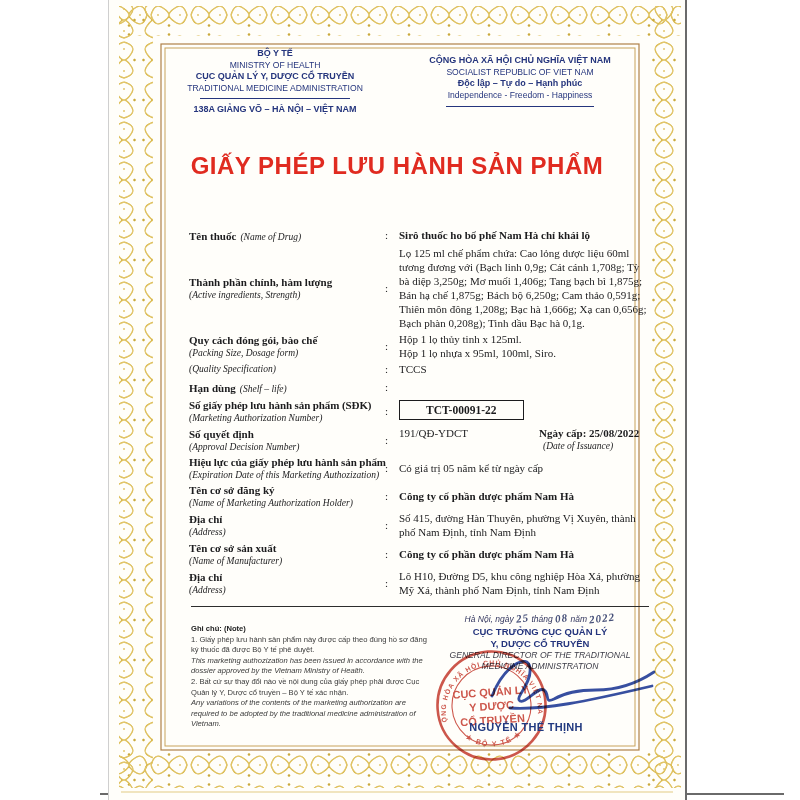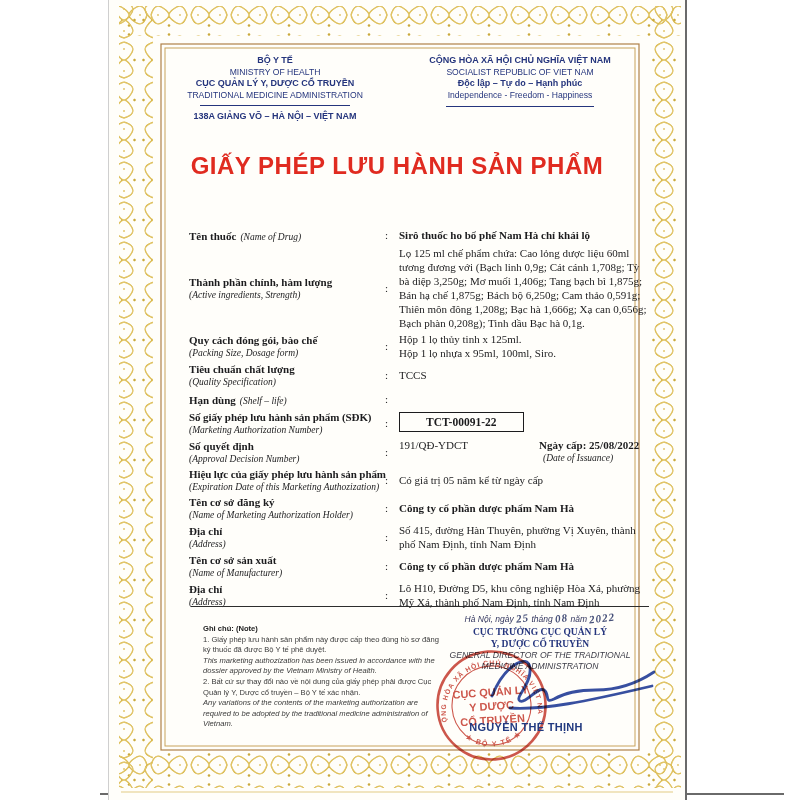--- a/index.html
+++ b/index.html
@@ -6,21 +6,21 @@
   body{width:800px;height:800px;background:#fdfdfd;overflow:hidden;position:relative;
        font-family:"Liberation Sans",sans-serif;}
   .photo{position:absolute;inset:0;background:#ffffff;}
   .paper{position:absolute;left:108px;top:0;width:576px;height:800px;background:#fffefa;
          border-left:1px solid #cfcfcf;border-right:2px solid #6a6a6a;}
   .frame-svg{position:absolute;left:0;top:0;z-index:1;}
   .table-edge{position:absolute;left:100px;width:684px;top:793px;height:2px;background:#454545;opacity:.8;z-index:0;}
 
   
   .hdr{position:absolute;z-index:2;text-align:center;color:#25357d;line-height:11.5px;}
-  .hdr-left{left:60px;top:55px;width:212px;}
+  .hdr-left{left:60px;top:48px;width:212px;}
   .hdr-right{left:300px;top:55px;width:222px;}
   .h-sm{font-size:9px;font-weight:bold;}
   .h-xs{font-size:8.6px;font-weight:normal;}
   .h-rule{height:1px;background:#25357d;margin:4px auto 5px auto;}
   .h-rule.w1{width:150px;}
   .h-rule.w2{width:148px;margin-top:5px;}
 
   
   .title-wrap{position:absolute;z-index:2;left:0;top:146px;width:576px;text-align:center;}
   .doc-title{font-size:24px;font-weight:bold;color:#e02b20;letter-spacing:.5px;margin-top:6px;}
@@ -41,30 +41,30 @@
   .ma-box{display:inline-block;border:1.5px solid #1c1c1e;padding:2px 26px;font-weight:bold;
           font-size:11.5px;margin-top:-2px;}
   .vflex{display:flex;justify-content:space-between;}
   .date-block{width:112px;flex:none;}
   .date-en{font-size:9.5px;font-style:italic;font-weight:normal;line-height:13px;padding-left:4px;}
 
   .sep-line{position:absolute;z-index:2;left:82px;top:606px;width:458px;height:1px;background:#2d2d2d;}
 
   
   .notes{position:absolute;z-index:2;left:82px;top:624px;width:242px;font-size:7.6px;
-         line-height:10.6px;color:#3a3a3a;margin-left:12px;}
+         line-height:10.6px;color:#3a3a3a;}
   .notes .nh{font-weight:bold;color:#222;}
   .notes .nit{font-style:italic;}
 
   
   .signblock{position:absolute;z-index:2;left:319px;top:612px;width:224px;text-align:center;}
   .dateline{font-size:8.5px;font-style:italic;color:#33365e;line-height:13px;}
   .hand{display:inline-block;transform:rotate(-7deg);font-family:"Liberation Serif",serif;
         font-style:italic;font-weight:bold;color:#454f78;font-size:11px;letter-spacing:1px;}
-  .sg-t{font-size:9.5px;font-weight:bold;color:#25357d;line-height:12px;font-family:Liberation Serif, serif;}
+  .sg-t{font-size:9.5px;font-weight:bold;color:#25357d;line-height:12px;}
   .sg-en{font-size:8.6px;font-style:italic;color:#3b3b46;line-height:11px;}
   .signer{position:absolute;z-index:6;left:307px;top:721px;width:220px;text-align:center;
           font-size:11px;font-weight:bold;color:#223a80;letter-spacing:.3px;}
   .stamp-svg{position:absolute;z-index:4;left:325px;top:648px;mix-blend-mode:multiply;}
   .sig-svg{position:absolute;z-index:5;left:375px;top:646px;mix-blend-mode:multiply;}
 </style>
 </head>
 <body>
 
 <div class="photo">
@@ -144,21 +144,20 @@
           </div>
         <div class="fcolon">:</div>
         <div class="fvalue">
           <div>Hộp 1 lọ thủy tinh x 125ml.</div>
           <div>Hộp 1 lọ nhựa x 95ml, 100ml, Siro.</div>
         </div>
       </div>
 
       <div class="frow">
         <div class="flabel stacked">
-            <span class="lb">Tiêu chuẩn chất lượng</span>
           <span class="len">(Quality Specification)</span>
           </div>
         <div class="fcolon">:</div>
         <div class="fvalue">TCCS</div>
       </div>
 
       <div class="frow">
         <div class="flabel"><span class="lb">Hạn dùng</span>
           <span class="len">(Shelf – life)</span></div>
         <div class="fcolon">:</div>

